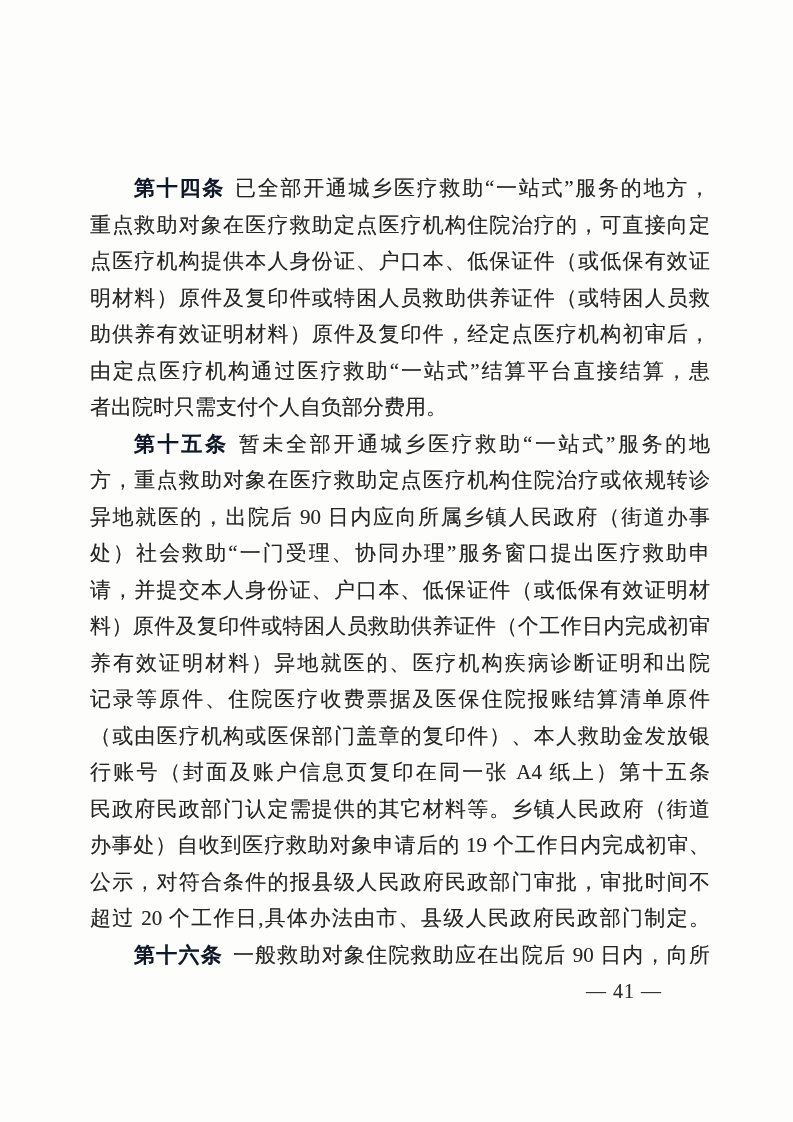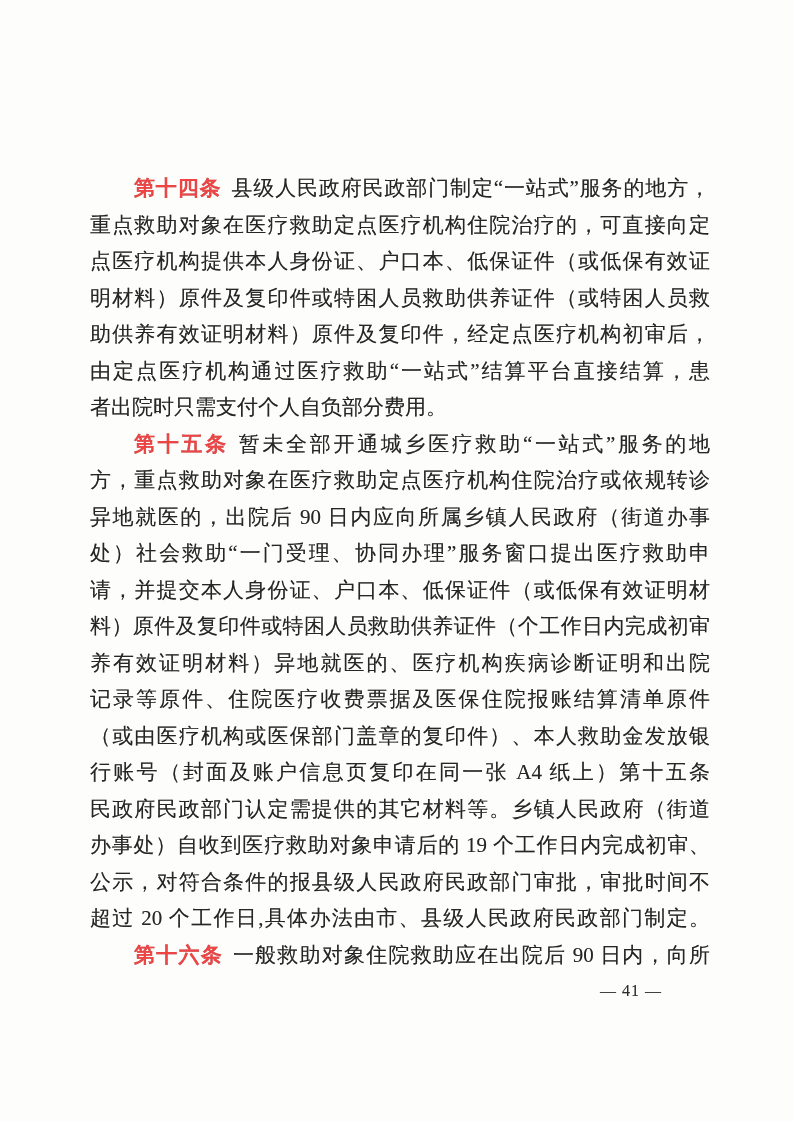--- a/index.html
+++ b/index.html
@@ -35,40 +35,40 @@
   .line.no-just {
     text-align: center;
     text-align-last: left;
   }
   .line.indent {
     text-indent: 44px;
   }
   .art-heading {
     font-weight: 700;
     margin-right: 10px;
-    color: #ef4444;
+    color: #0f172a;
   }
   .page-num-line {
     height: 36.5px;
     line-height: 36.5px;
-    font-size: 16px;
+    font-size: 20px;
     text-align: right;
     padding-right: 48px;
     letter-spacing: 1px;
     color: #2b2b2b;
     text-shadow: 0 0 0.5px rgba(45,45,45,0.4);
   }
 </style>
 </head>
 <body>
 
 <div class="sheet">
   <div class="body-text">
 
-    <div class="line indent"><span class="art-heading">第十四条</span><span>县级人民政府民政部门制定“一站式”服务的地方，</span></div>
+    <div class="line indent"><span class="art-heading">第十四条</span><span>已全部开通城乡医疗救助“一站式”服务的地方，</span></div>
     <div class="line">重点救助对象在医疗救助定点医疗机构住院治疗的，可直接向定</div>
     <div class="line">点医疗机构提供本人身份证、户口本、低保证件（或低保有效证</div>
     <div class="line">明材料）原件及复印件或特困人员救助供养证件（或特困人员救</div>
     <div class="line">助供养有效证明材料）原件及复印件，经定点医疗机构初审后，</div>
     <div class="line">由定点医疗机构通过医疗救助“一站式”结算平台直接结算，患</div>
     <div class="line no-just">者出院时只需支付个人自负部分费用。</div>
 
     <div class="line indent"><span class="art-heading">第十五条</span><span>暂未全部开通城乡医疗救助“一站式”服务的地</span></div>
     <div class="line">方，重点救助对象在医疗救助定点医疗机构住院治疗或依规转诊</div>
     <div class="line">异地就医的，出院后 90 日内应向所属乡镇人民政府（街道办事</div>

